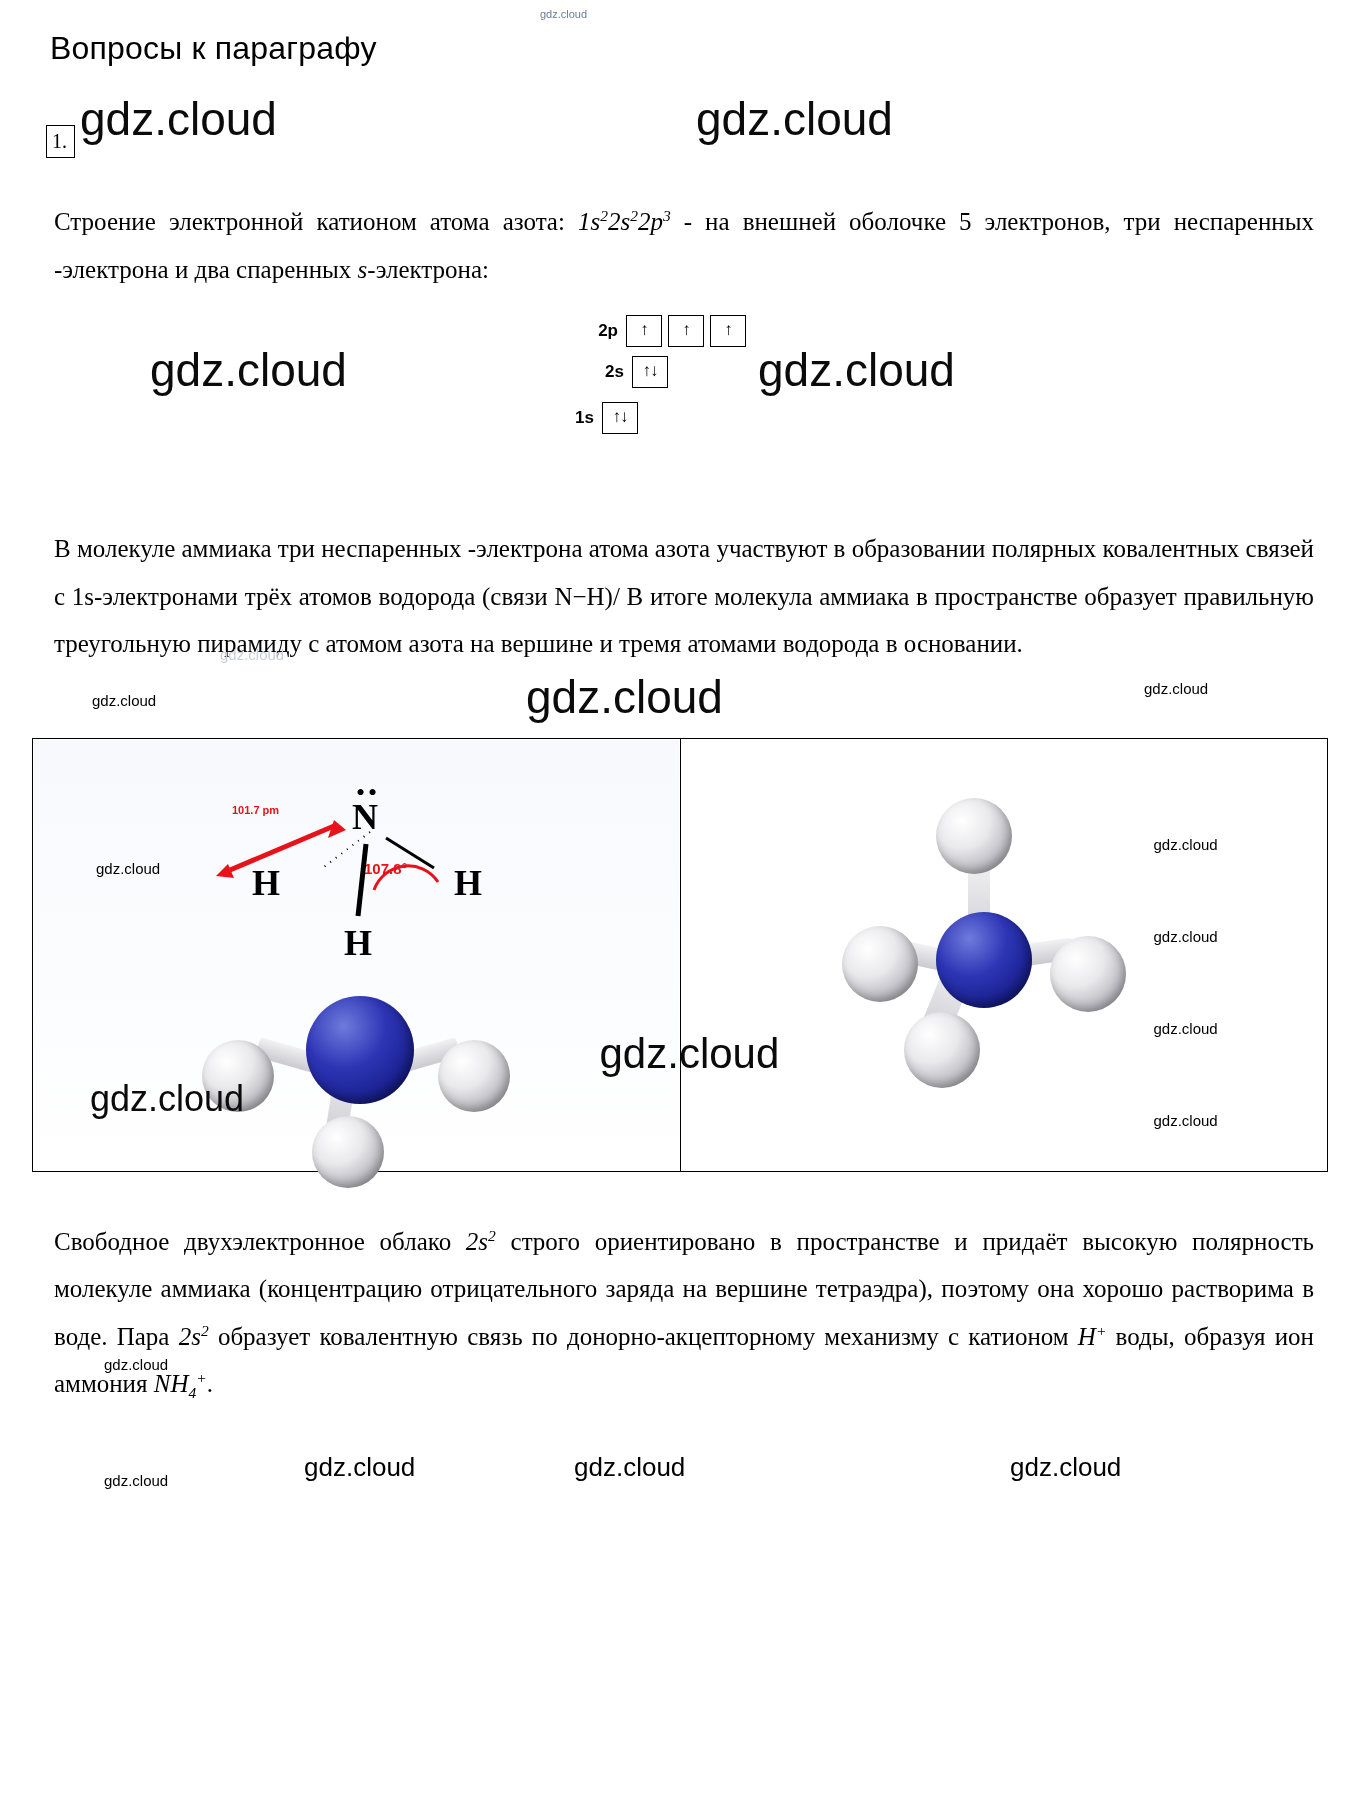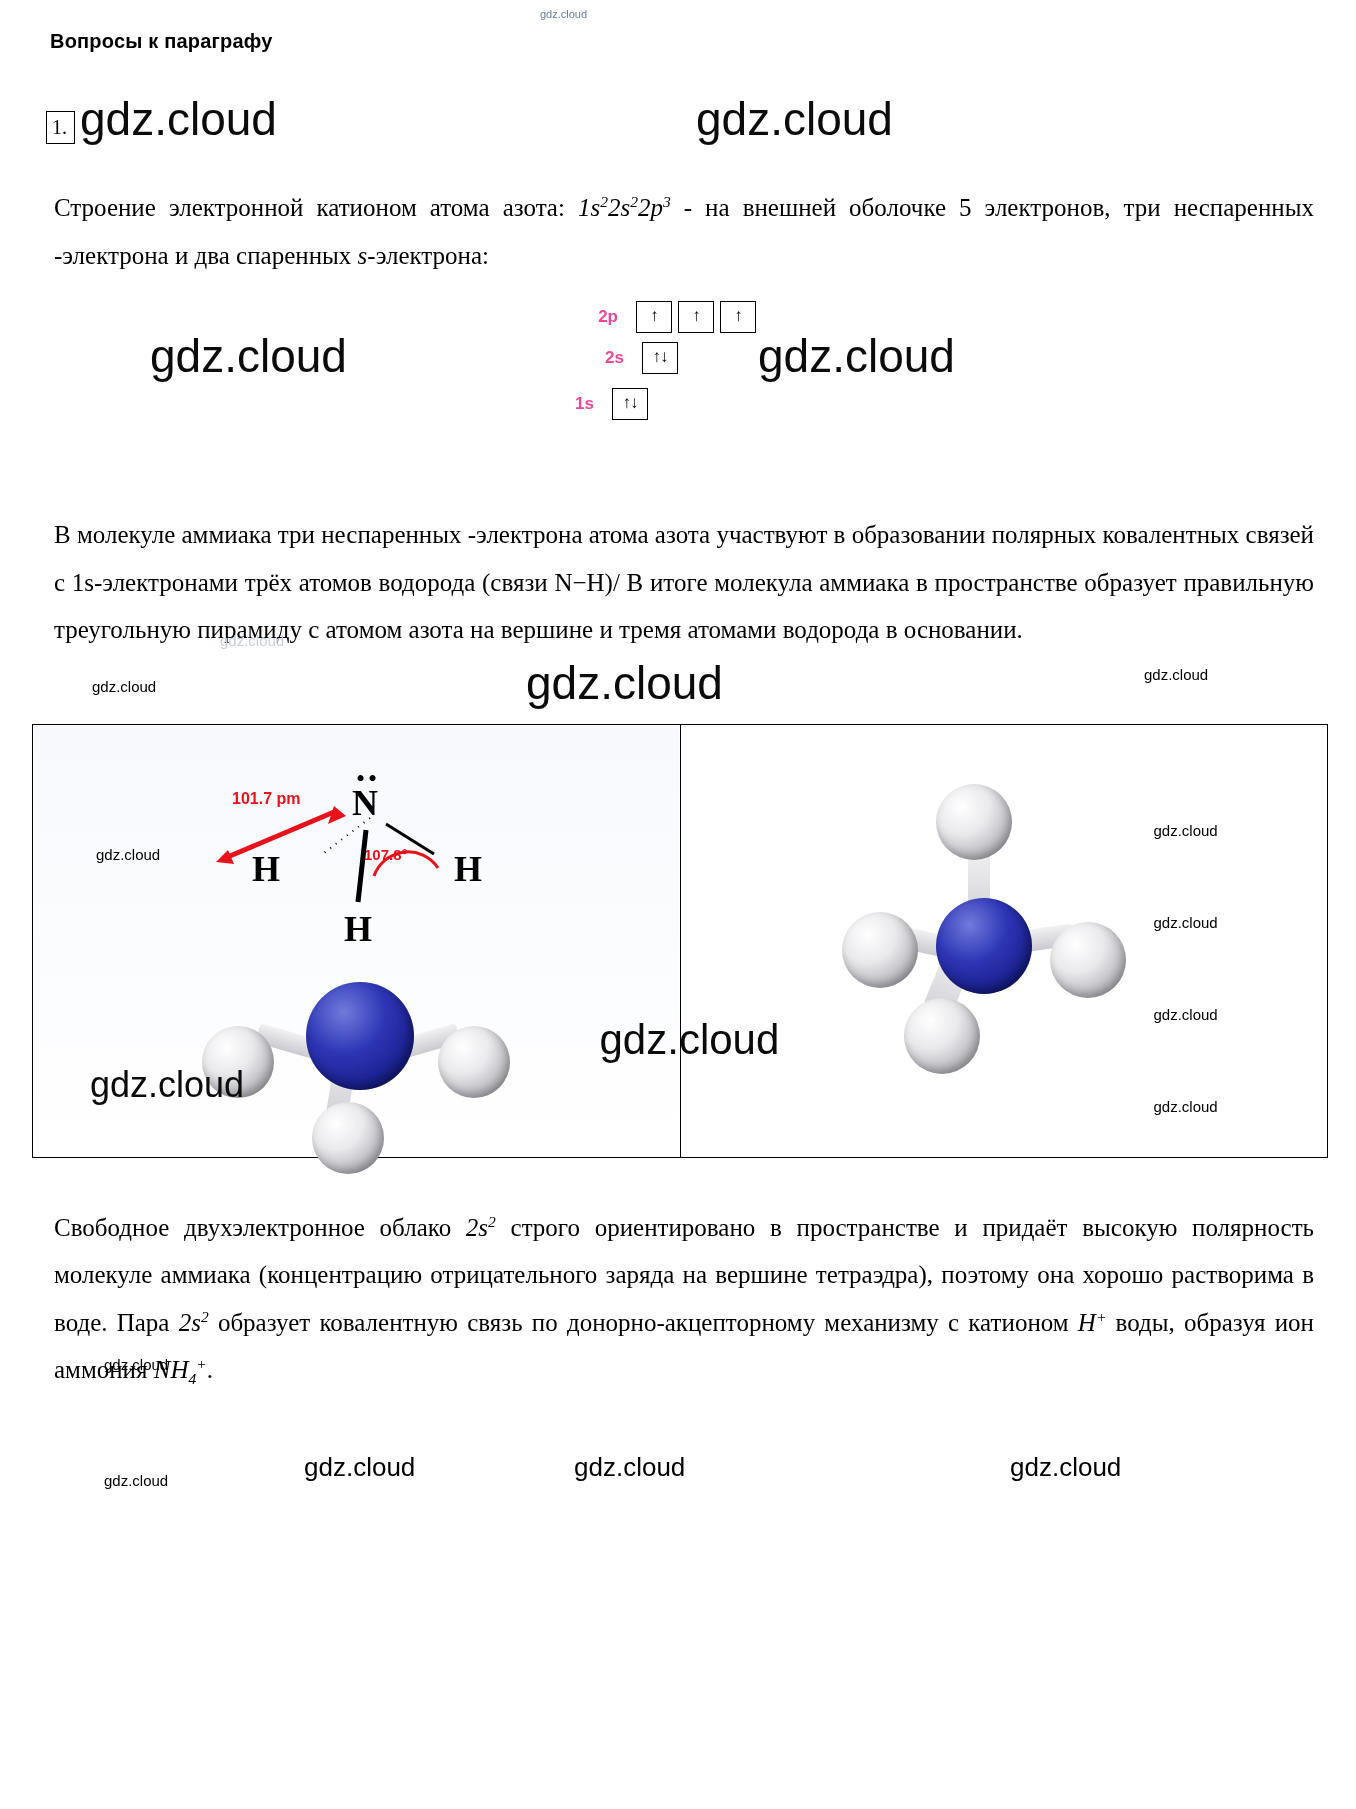--- a/index.html
+++ b/index.html
@@ -24,22 +24,22 @@
   }
   .inner {
     position: relative;
     margin: 0 auto;
     width: 1320px;
     padding: 18px 14px 0 14px;
     box-sizing: border-box;
   }
   h1.section-title {
     font-family: "Liberation Sans", sans-serif;
-    font-size: 20px;
-    font-weight: bold;
+    font-size: 32px;
+    font-weight: normal;
     margin: 12px 0 0 18px;
     letter-spacing: 0.2px;
   }
   .task-number {
     display: inline-block;
     border: 1px solid #000;
     font-family: "Liberation Serif", serif;
     font-size: 20px;
     line-height: 1;
     padding: 5px 7px 6px 5px;
@@ -74,22 +74,22 @@
   .orb-row {
     display: flex;
     align-items: center;
     margin-bottom: 9px;
   }
   .orb-label {
     font-size: 17px;
     font-weight: bold;
     width: 36px;
     text-align: right;
-    margin-right: 18px;
-    color: #ec4899;
+    margin-right: 8px;
+    color: #000000;
   }
   .orb-box {
     width: 34px;
     height: 30px;
     border: 1.6px solid #000;
     margin-right: 6px;
     font-size: 17px;
     line-height: 28px;
     text-align: center;
     letter-spacing: -1px;
@@ -134,21 +134,21 @@
     font-family: "Liberation Serif", serif;
     font-weight: bold;
   }
   .atom-letter { font-size: 36px; color: #000; }
   .dots { position: absolute; font-size: 26px; letter-spacing: 3px; color:#000;}
   .red-txt {
     position: absolute;
     color: #e8121a;
     font-family: "Liberation Sans", sans-serif;
     font-weight: bold;
-    font-size: 16px;
+    font-size: 11px;
   }
   .sphere {
     position: absolute;
     border-radius: 50%;
   }
   .sphere.h {
     background: radial-gradient(circle at 34% 30%, #ffffff 0%, #e9e9ec 38%, #b9b9bf 70%, #8d8d95 100%);
     box-shadow: inset -3px -4px 8px rgba(0,0,0,0.25);
   }
   .sphere.n {

